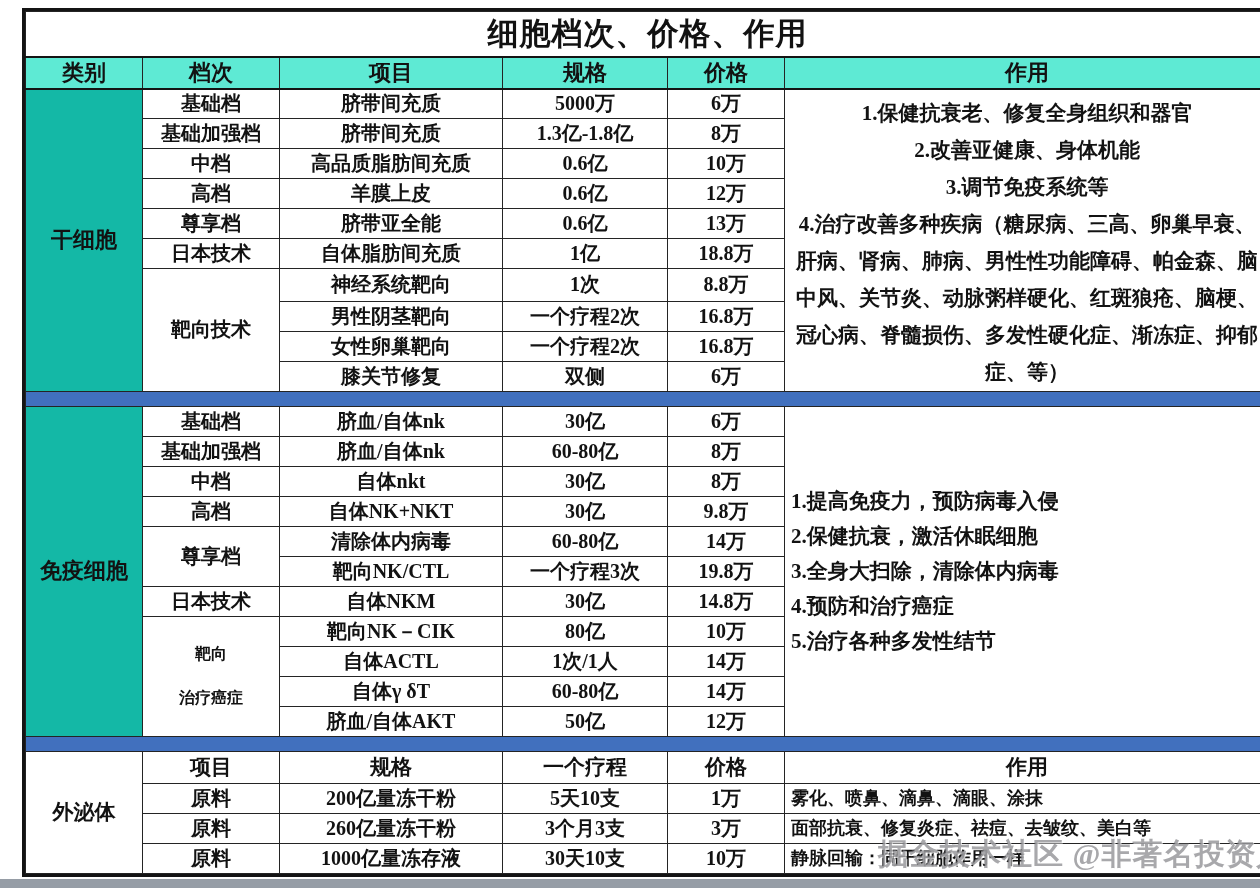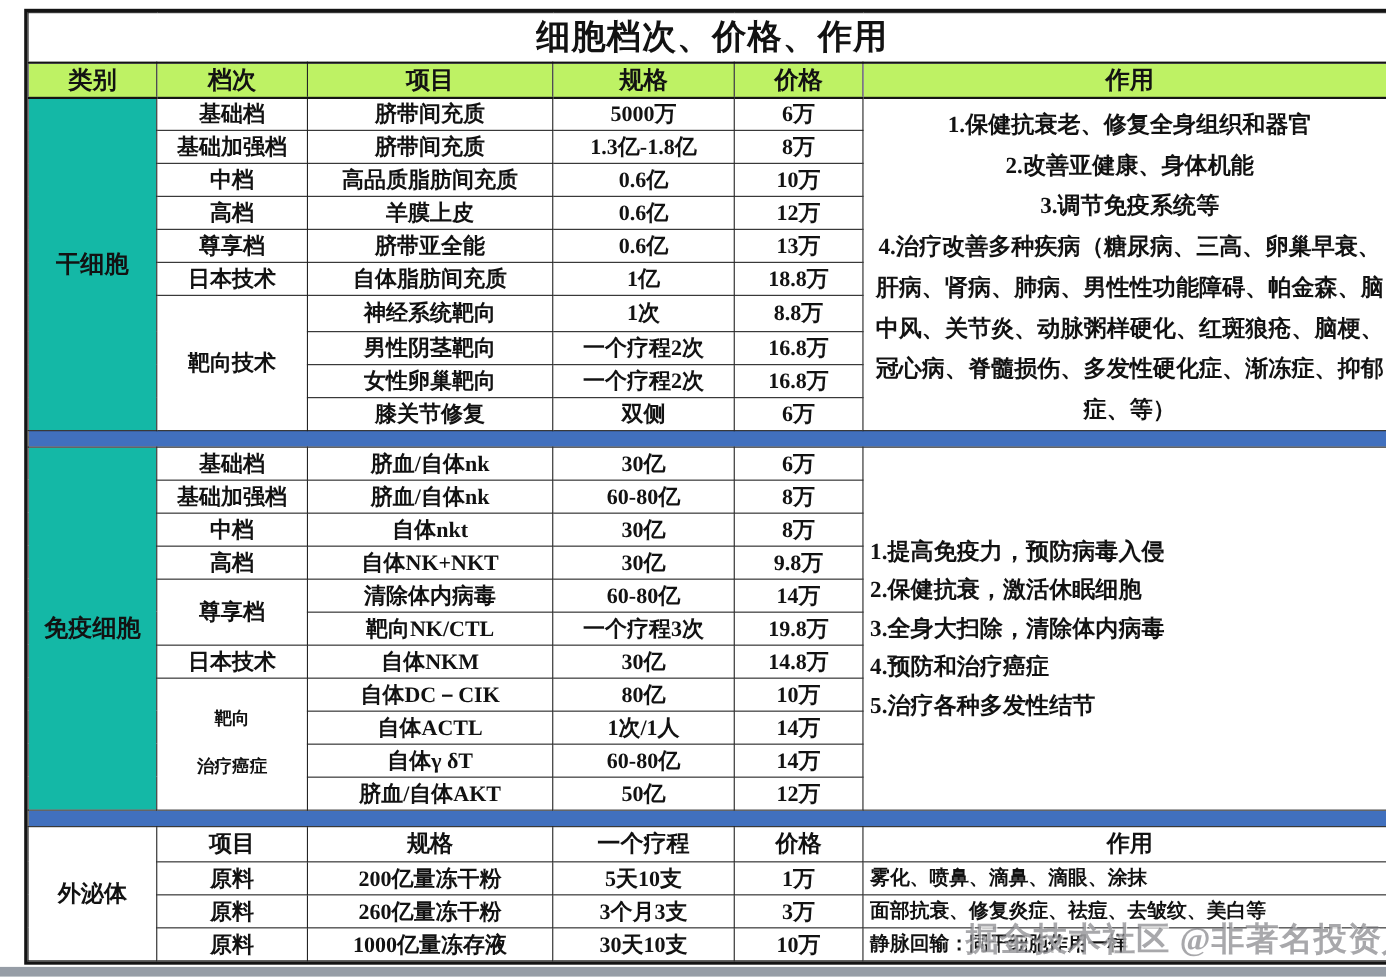--- a/index.html
+++ b/index.html
@@ -16,21 +16,21 @@
   }
   table { border-collapse:collapse; width:100%; table-layout:fixed; }
   td {
     border:1.5px solid #242424; text-align:center; vertical-align:middle;
     font-size:20px; font-weight:bold; overflow:hidden; padding:0 2px;
   }
   tr { height:30px; }
   tr.title-row { height:45px; }
   tr.title-row td { font-size:31px; letter-spacing:1px; border-bottom:2.5px solid #141414; background:#ffffff; }
   tr.head { height:31px; }
-  tr.head td { background:#bef264; font-size:22px; border-bottom:2px solid #141414; }
+  tr.head td { background:#5eead4; font-size:22px; border-bottom:2px solid #141414; }
   td.cat { font-size:22px; background:#14b8a6; }
   tr.sep { height:15px; }
   tr.sep td { background:#4170BE; border-left:1.5px solid #242424; border-right:1.5px solid #242424; padding:0; }
   td.fx-stem { text-align:center; vertical-align:top; padding:5px 6px 0 6px; font-size:21px; line-height:37px; }
   td.fx-imm  { text-align:left; vertical-align:middle; padding:16px 6px; font-size:21px; line-height:35px; }
   td.fx-exo  { text-align:left; padding:0 6px; font-size:18px; white-space:nowrap; }
   tr.exo-head { height:32px; }
   tr.exo-head td { font-size:21px; background:#ffffff; }
   td.tg div { line-height:44px; font-size:16px; }
   .wm {
@@ -187,21 +187,21 @@
         <td>日本技术</td>
         <td>自体NKM</td>
         <td>30亿</td>
         <td>14.8万</td>
       </tr>
       <tr>
         <td rowspan="4" class="tg">
           <div>靶向</div>
           <div>治疗癌症</div>
         </td>
-        <td>自体DC－CIK</td>
+        <td>靶向NK－CIK</td>
         <td>80亿</td>
         <td>10万</td>
       </tr>
       <tr>
         <td>自体ACTL</td>
         <td>1次/1人</td>
         <td>14万</td>
       </tr>
       <tr>
         <td>自体γ δT</td>

